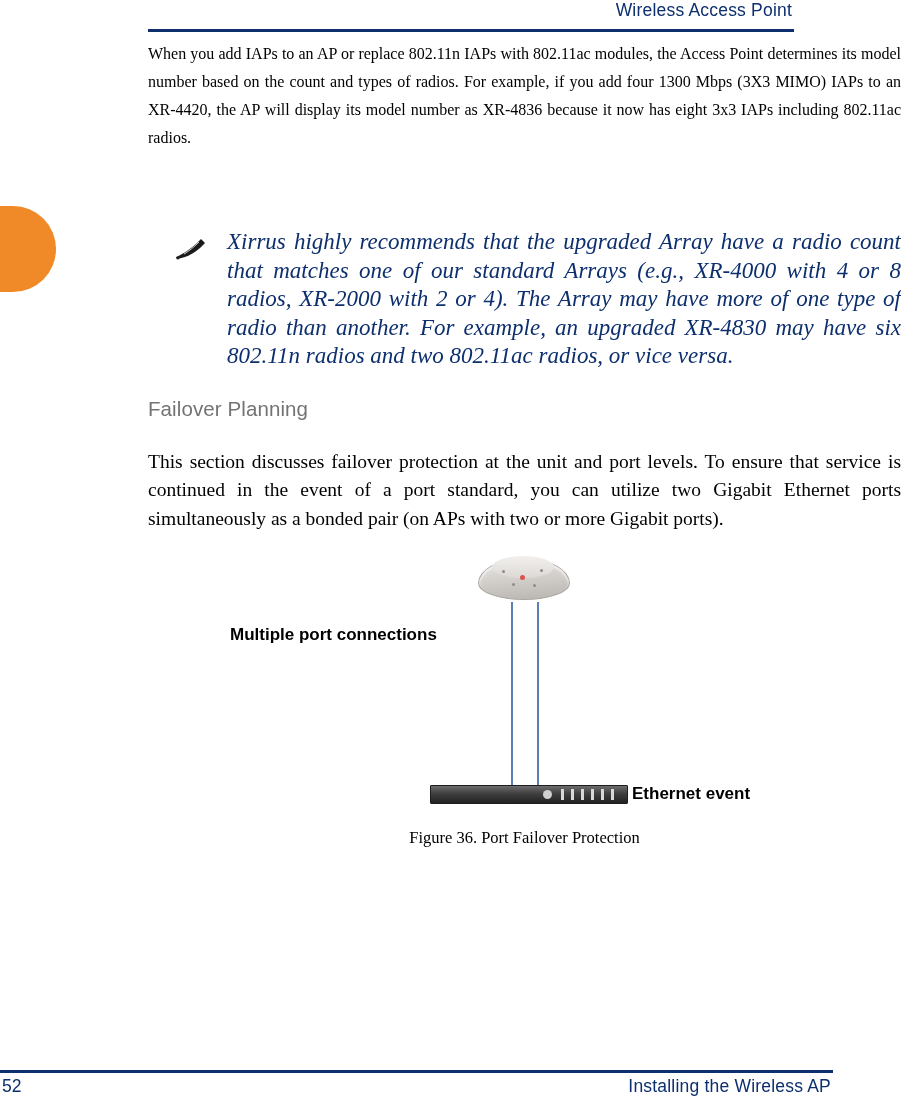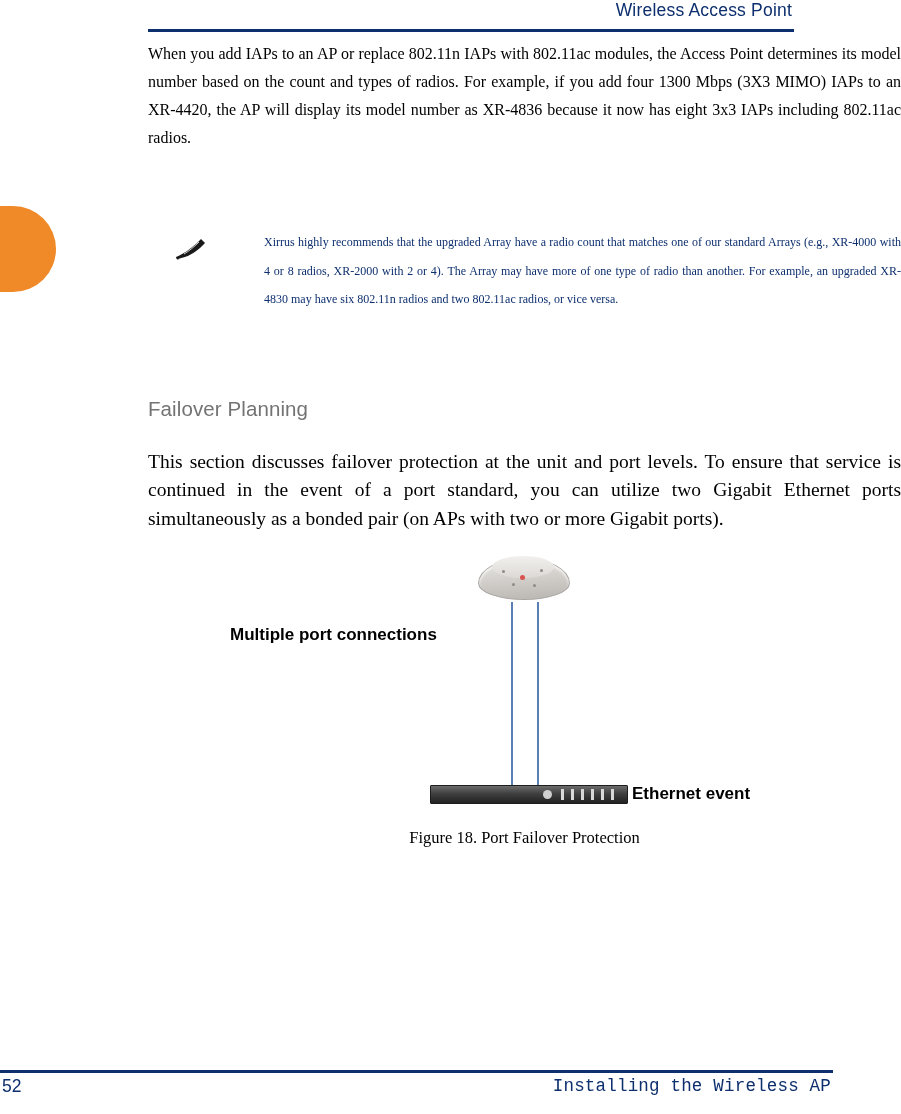--- a/index.html
+++ b/index.html
@@ -77,23 +77,24 @@
     width: 753px;
   }
   .note-icon {
     position: absolute;
     left: 26px;
     top: 8px;
     width: 34px;
     height: 26px;
   }
   .note-text {
-    margin-left: 116px;
-    font-size: 12px;
+    margin-left: 79px;
+    font-size: 23px;
     line-height: 28.5px;
+    font-style: italic;
     text-align: justify;
     color: #0d2f6e;
   }
 
   
   .section-heading {
     position: absolute;
     left: 148px;
     top: 397px;
     font-family: "Liberation Sans", sans-serif;
@@ -248,21 +249,21 @@
     left: 2px;
     top: 6px;
     font-family: "Liberation Sans", sans-serif;
     font-size: 17.5px;
     color: #0d2f6e;
   }
   .footer-right {
     position: absolute;
     right: 2px;
     top: 6px;
-    font-family: Liberation Mono, monospace;
+    font-family: Liberation Sans, sans-serif;
     font-size: 17.5px;
     color: #0d2f6e;
     letter-spacing: 0.2px;
   }
 </style>
 </head>
 <body>
 
 <div class="page-header">
   <div class="header-title">Wireless Access Point</div>
@@ -309,20 +310,20 @@
     <div class="switch-port" style="left:140px;"></div>
     <div class="switch-port" style="left:150px;"></div>
     <div class="switch-port" style="left:160px;"></div>
     <div class="switch-port" style="left:170px;"></div>
     <div class="switch-port" style="left:180px;"></div>
   </div>
 
   <div class="label-ports">Multiple port connections</div>
   <div class="label-switch">Ethernet event</div>
 
-  <div class="figure-caption">Figure 18. Port Failover Protection</div>
+  <div class="figure-caption">Figure 36. Port Failover Protection</div>
 </div>
 
 <div class="page-footer">
   <div class="footer-rule"></div>
   <div class="footer-left">52</div>
   <div class="footer-right">Installing the Wireless AP</div>
 </div>
 
 </body></html>

